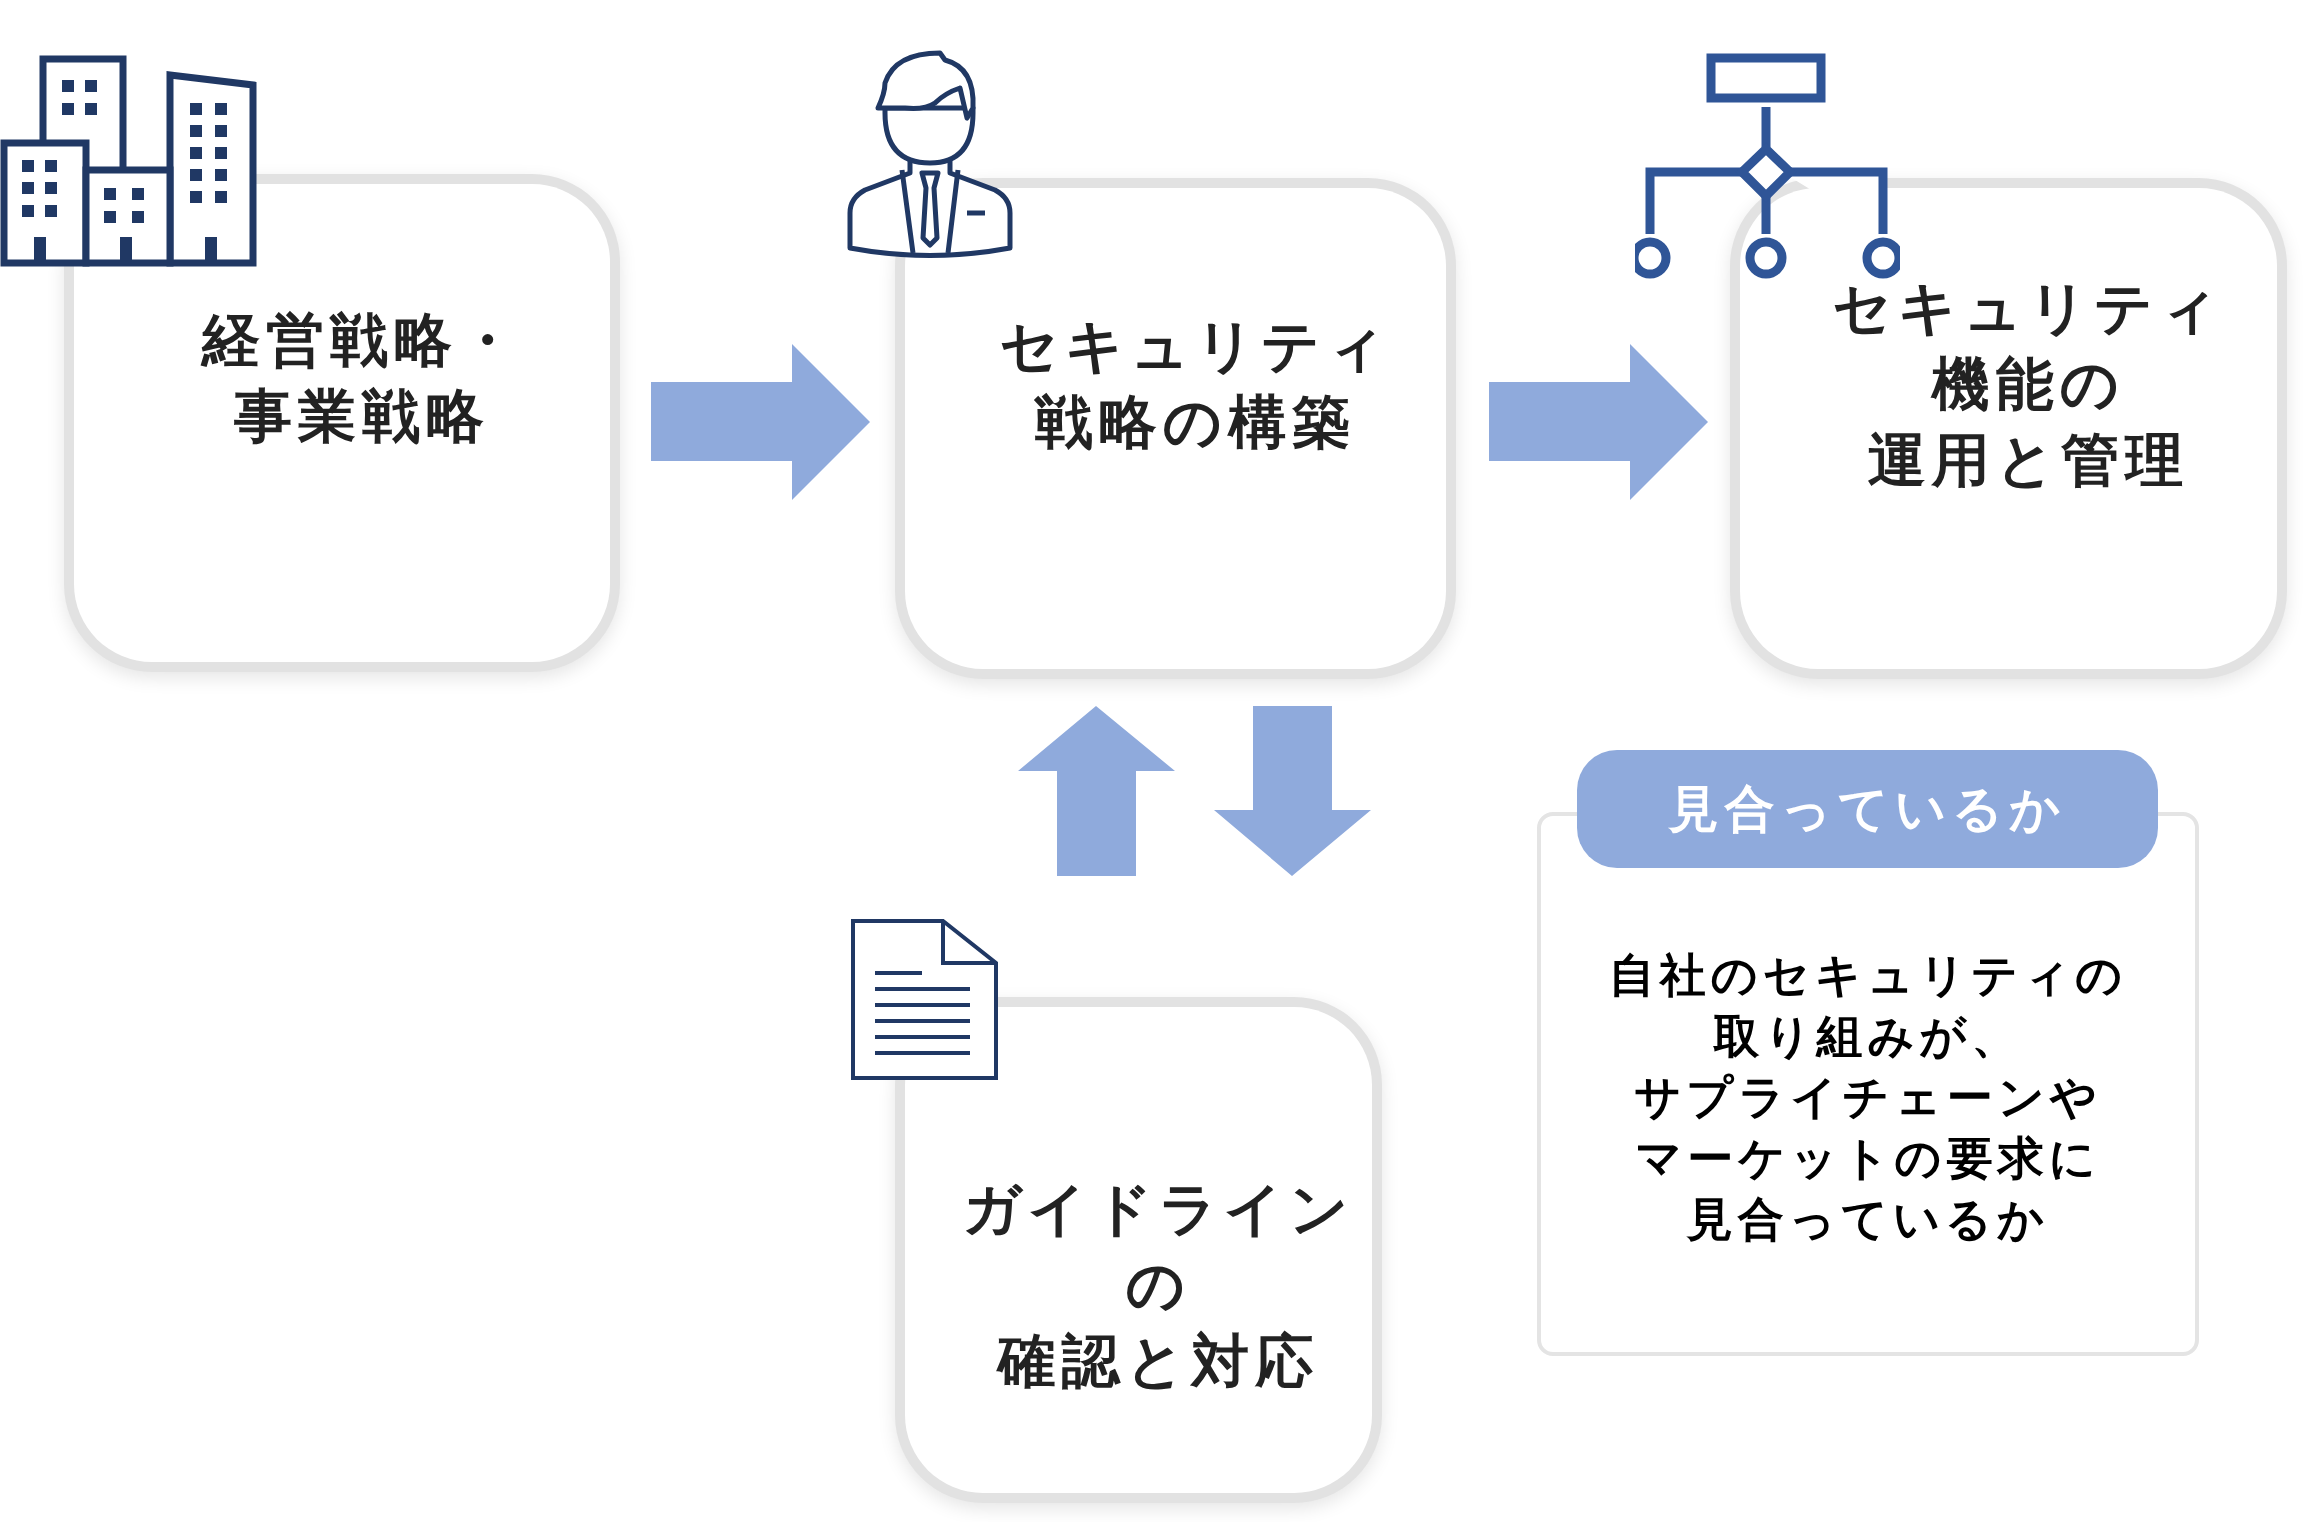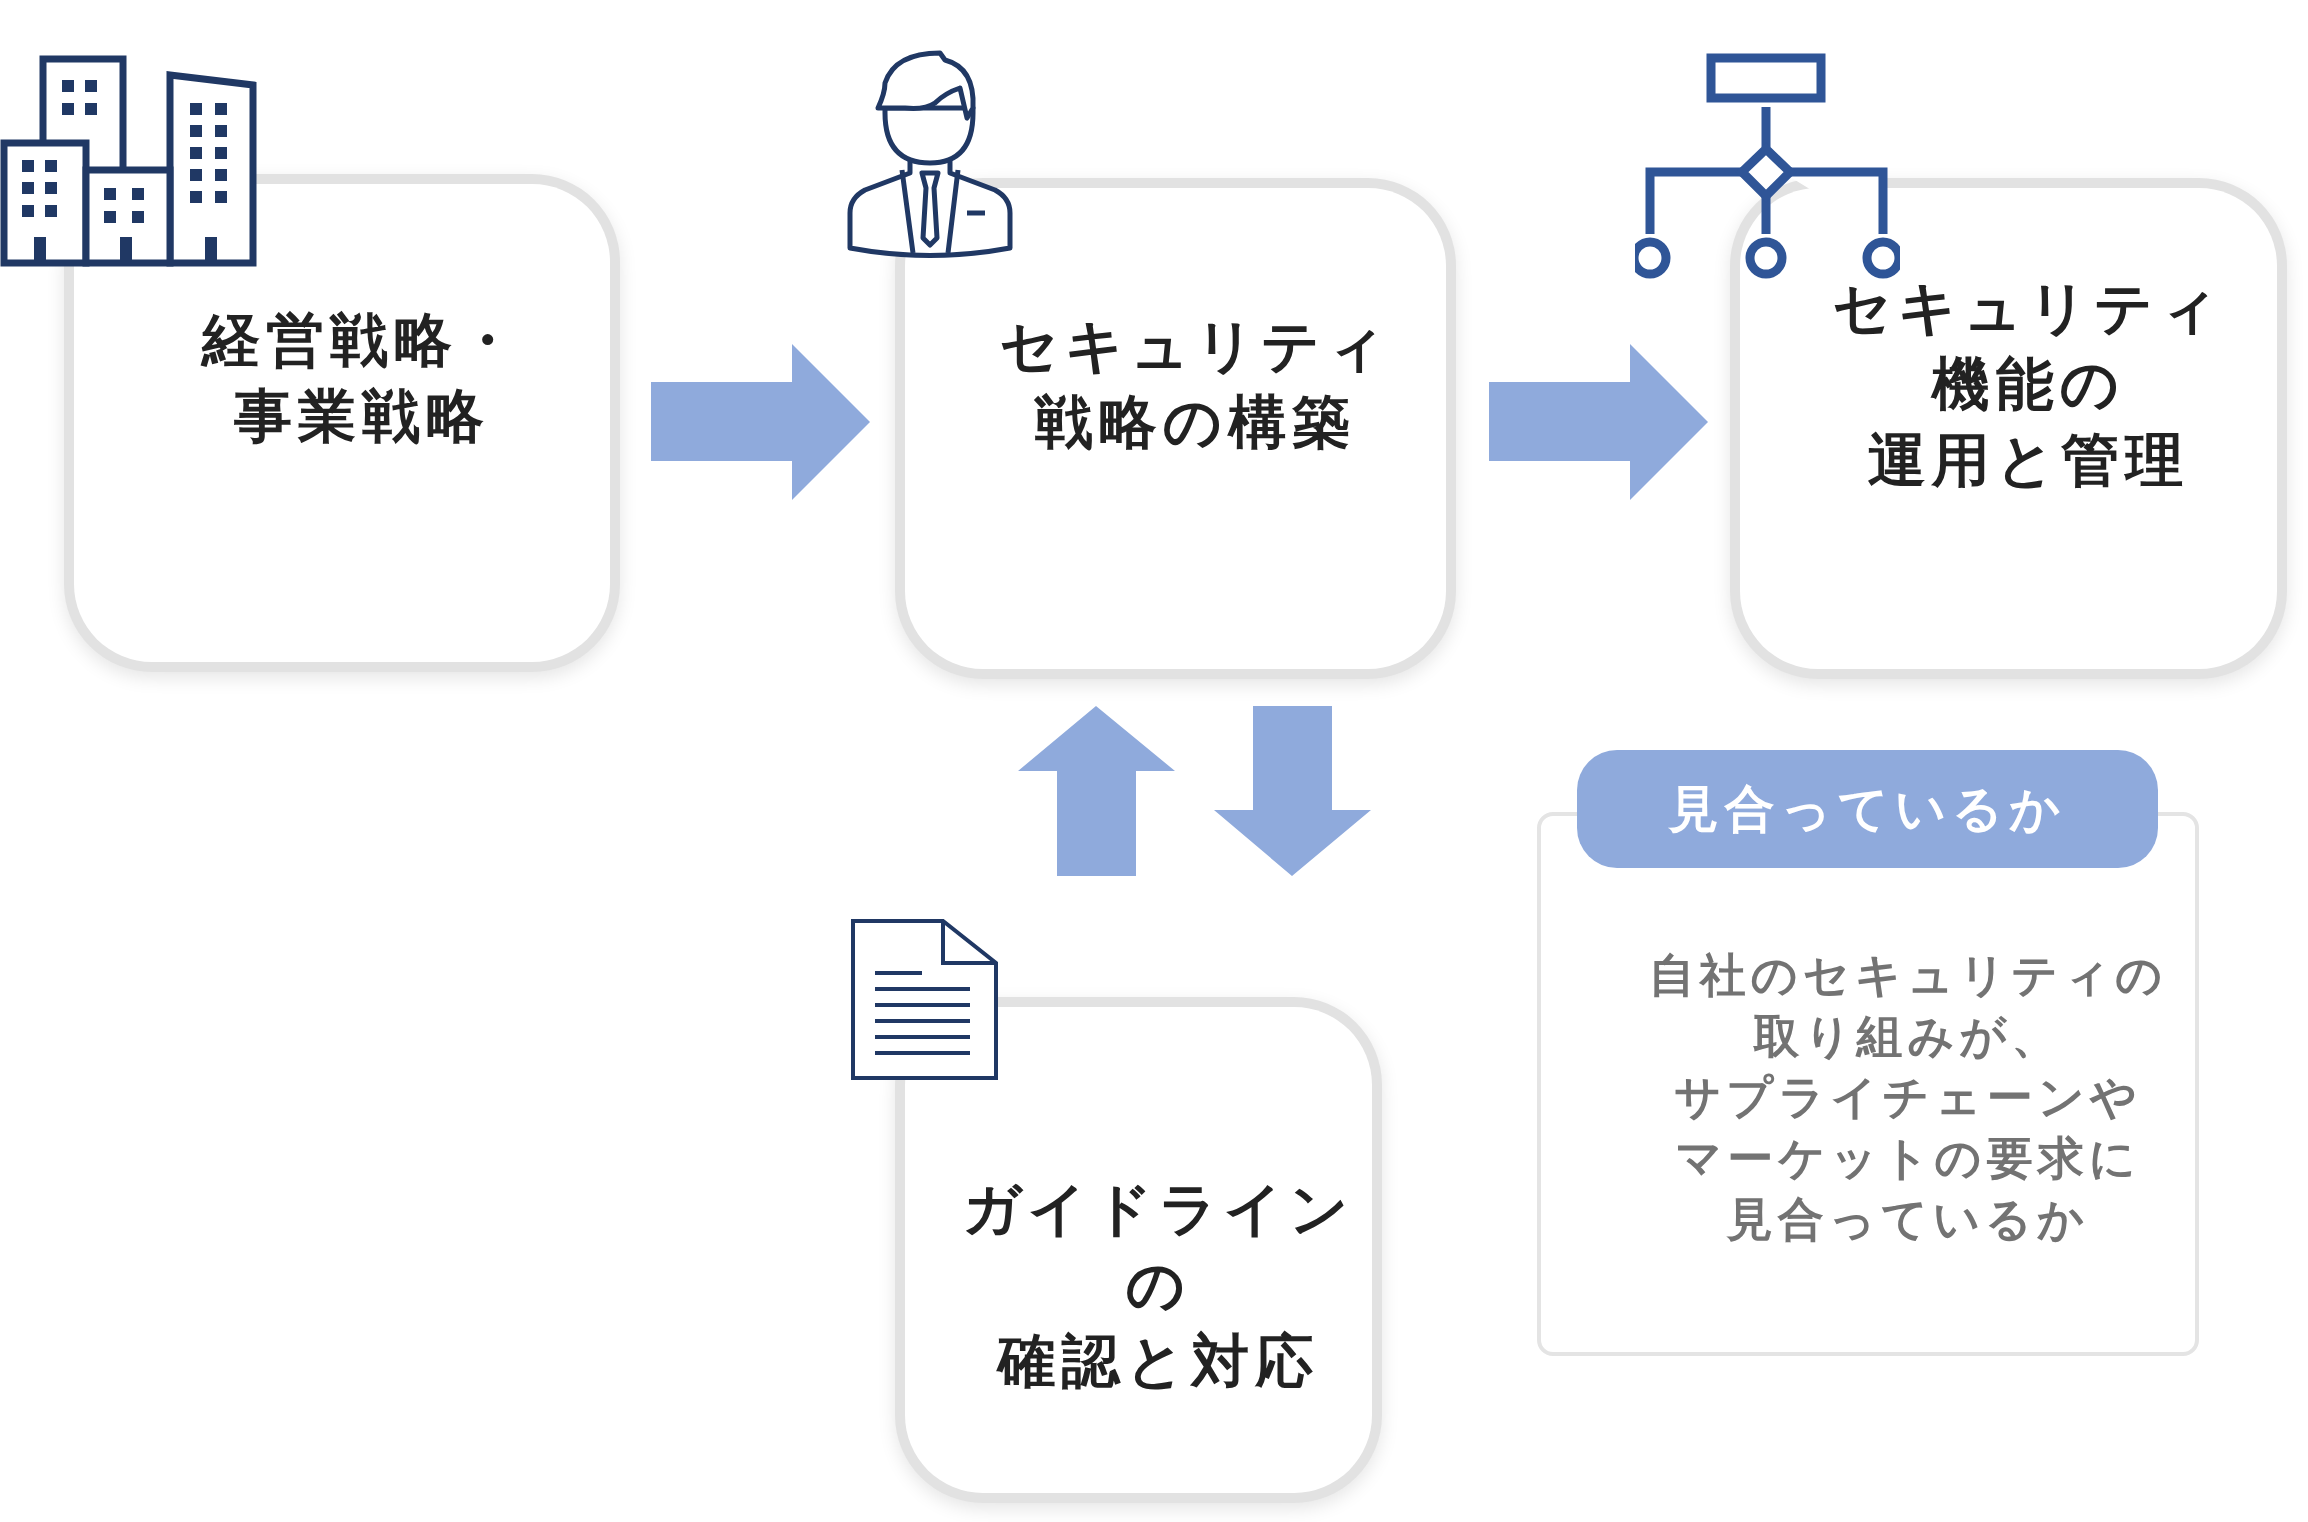--- a/index.html
+++ b/index.html
@@ -18,21 +18,21 @@
   #card-3 .card-text { margin-top:-90px; }
   #card-4 .card-text { margin-top:70px; }
   .icon { position:absolute; }
   .arrow { position:absolute; }
   .info-box { position:absolute; left:1537px; top:812px; width:662px; height:544px;
               border:4px solid #e4e4e4; border-radius:16px; box-sizing:border-box; background:#fff; }
   .info-header { position:absolute; left:1577px; top:750px; width:581px; height:118px;
                  background:#8faadc; border-radius:40px; color:#ffffff; font-weight:bold;
                  font-size:50px; letter-spacing:6px; display:flex; align-items:center; justify-content:center; }
   .info-body { position:absolute; left:1537px; top:945px; width:662px; text-align:center;
-               font-weight:bold; font-size:46px; line-height:61px; letter-spacing:5px; white-space:pre-line; color:#737373;padding-left:40px; }
+               font-weight:bold; font-size:46px; line-height:61px; letter-spacing:5px; white-space:pre-line; color:#000000; }
 </style>
 </head>
 <body>
 
 <div class="card" id="card-1">
   <div class="card-text">経営戦略・
 事業戦略</div>
 </div>
 
 <div class="card" id="card-2">

